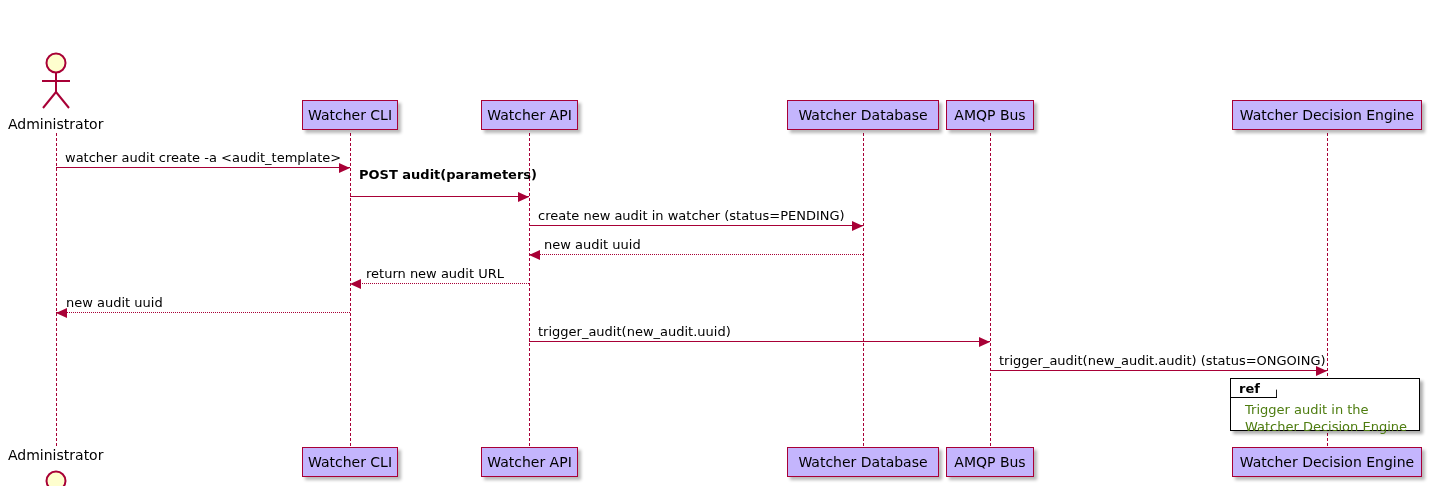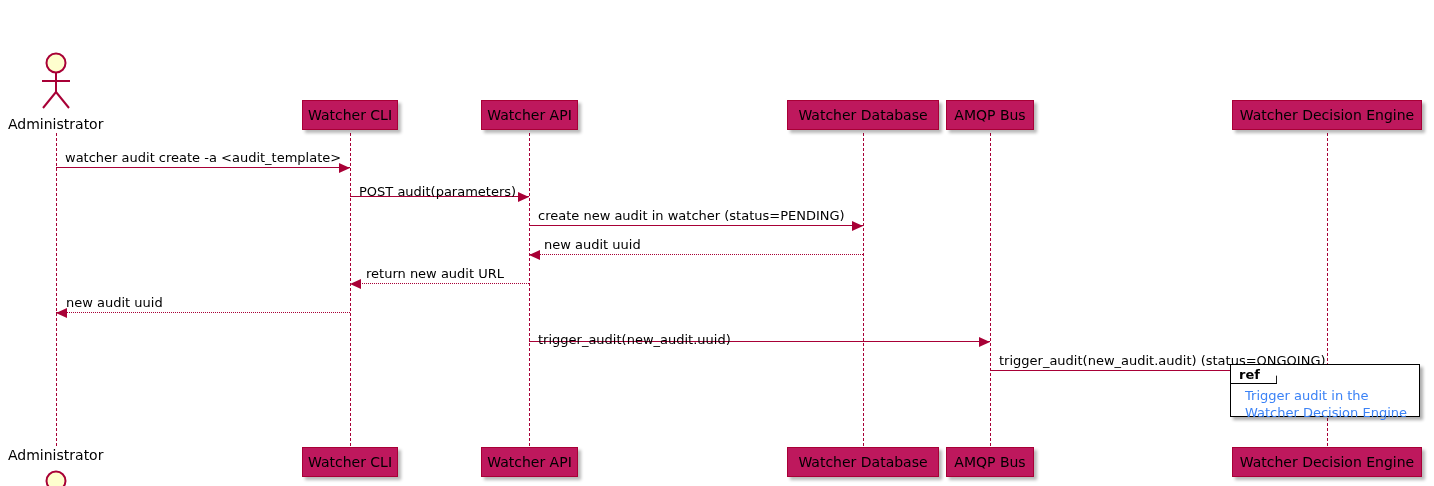--- a/index.html
+++ b/index.html
@@ -24,21 +24,21 @@
     position: absolute;
     width: 0;
     border-left: 1px dashed #A80036;
     top: 0;
     z-index: 1;
   }
 
   
   .participant {
     position: absolute;
-    background: #be185d;
+    background: #c4b5fd;
     border: 1.5px solid #A80036;
     box-shadow: 3px 3px 3px rgba(0,0,0,0.28);
     box-sizing: border-box;
     display: flex;
     align-items: center;
     justify-content: center;
     font-size: 14px;
     color: #000000;
     height: 30px;
     z-index: 3;
@@ -120,21 +120,21 @@
     clip-path: polygon(0 0, 72% 0, 100% 58%, 100% 100%, 0 100%);
   }
   .ref-body {
     position: absolute;
     left: 0;
     top: 22px;
     width: 100%;
     padding: 0 0 0 14px;
     box-sizing: border-box;
     font-size: 13px;
-    color: #3b82f6;
+    color: #4d7c0f;
     line-height: 17px;
   }
 </style>
 </head>
 <body>
 
 <div id="canvas">
 
   <div id="lifelines">
       <div class="lifeline" style="left: 55.5px; top: 85px; height: 313px;"></div>
@@ -175,42 +175,42 @@
         <span>Watcher Decision Engine</span>
       </div>
     </div>
 
   <div id="messages">
       <div class="msg-line" style="left: 56px; top: 119px; width: 294px;"></div>
       <div class="arrowhead right" style="top: 115px; left: 339px;"></div>
       <div class="msg-label" style="left: 65px; top: 102px;">watcher audit create -a &lt;audit_template&gt;</div>
       <div class="msg-line" style="left: 350px; top: 148px; width: 179px;"></div>
       <div class="arrowhead right" style="top: 144px; left: 518px;"></div>
-      <div class="msg-label" style="left: 359px; top: 136px;">POST audit(parameters)</div>
+      <div class="msg-label" style="left: 359px; top: 119px; font-weight: bold;">POST audit(parameters)</div>
       <div class="msg-line" style="left: 529px; top: 177px; width: 334px;"></div>
       <div class="arrowhead right" style="top: 173px; left: 852px;"></div>
       <div class="msg-label" style="left: 538px; top: 160px;">create new audit in watcher (status=PENDING)</div>
       <div class="msg-line dotted" style="left: 529px; top: 206px; width: 334px;"></div>
       <div class="arrowhead left" style="top: 202px; left: 529px;"></div>
       <div class="msg-label" style="left: 544px; top: 189px;">new audit uuid</div>
       <div class="msg-line dotted" style="left: 350px; top: 235px; width: 179px;"></div>
       <div class="arrowhead left" style="top: 231px; left: 350px;"></div>
       <div class="msg-label" style="left: 366px; top: 218px;">return new audit URL</div>
       <div class="msg-line dotted" style="left: 56px; top: 264px; width: 294px;"></div>
       <div class="arrowhead left" style="top: 260px; left: 56px;"></div>
       <div class="msg-label" style="left: 66px; top: 247px;">new audit uuid</div>
       <div class="msg-line" style="left: 529px; top: 293px; width: 461px;"></div>
       <div class="arrowhead right" style="top: 289px; left: 979px;"></div>
-      <div class="msg-label" style="left: 538px; top: 284px;">trigger_audit(new_audit.uuid)</div>
+      <div class="msg-label" style="left: 538px; top: 276px;">trigger_audit(new_audit.uuid)</div>
       <div class="msg-line" style="left: 990px; top: 322px; width: 337px;"></div>
       <div class="arrowhead right" style="top: 318px; left: 1316px;"></div>
       <div class="msg-label" style="left: 999px; top: 305px;">trigger_audit(new_audit.audit) (status=ONGOING)</div>
     </div>
 
-  <div class="ref-box" id="ref-fragment" style="left: 1230px; top: 316px; width: 190px; height: 53px;">
+  <div class="ref-box" id="ref-fragment" style="left: 1230px; top: 330px; width: 190px; height: 53px;">
     <div class="ref-tab">ref</div>
     <div class="ref-body">
       <div>Trigger audit in the</div>
       <div>Watcher Decision Engine</div>
     </div>
   </div>
 
   <div id="participants-bottom">
       <div class="participant" style="left: 302px; top: 399px; width: 96px;">
         <span>Watcher CLI</span>

